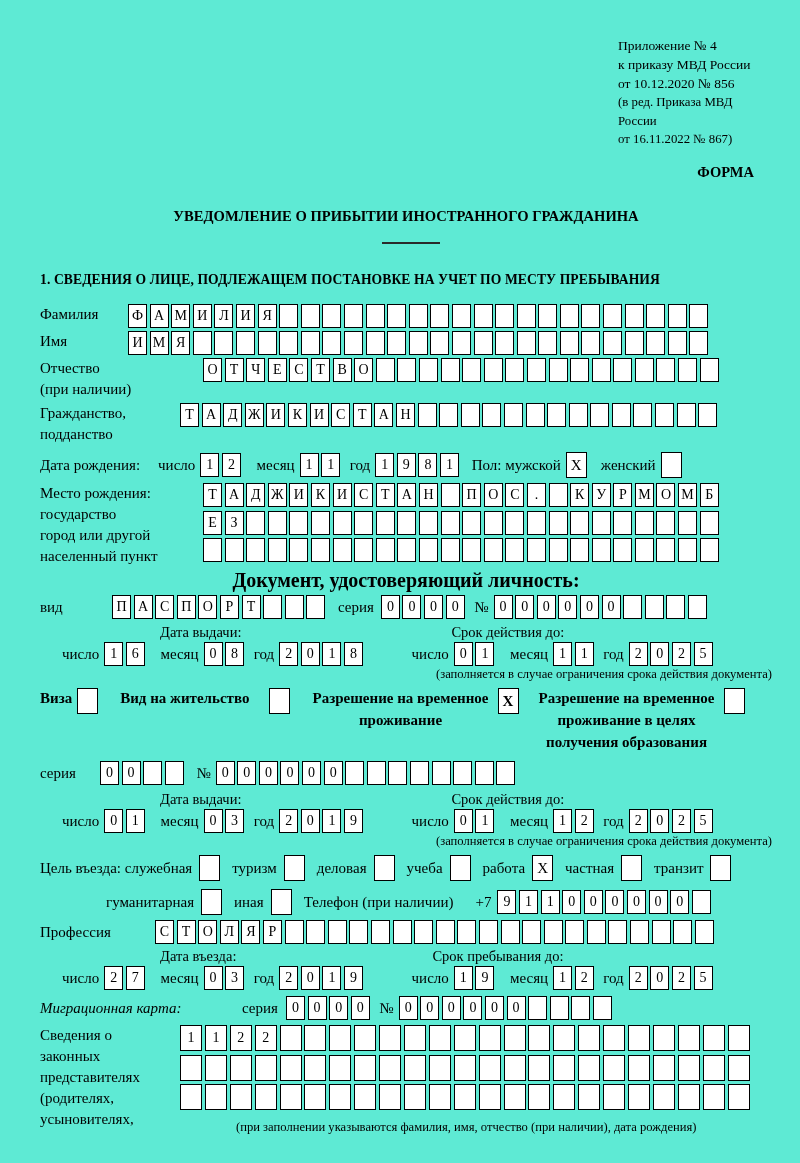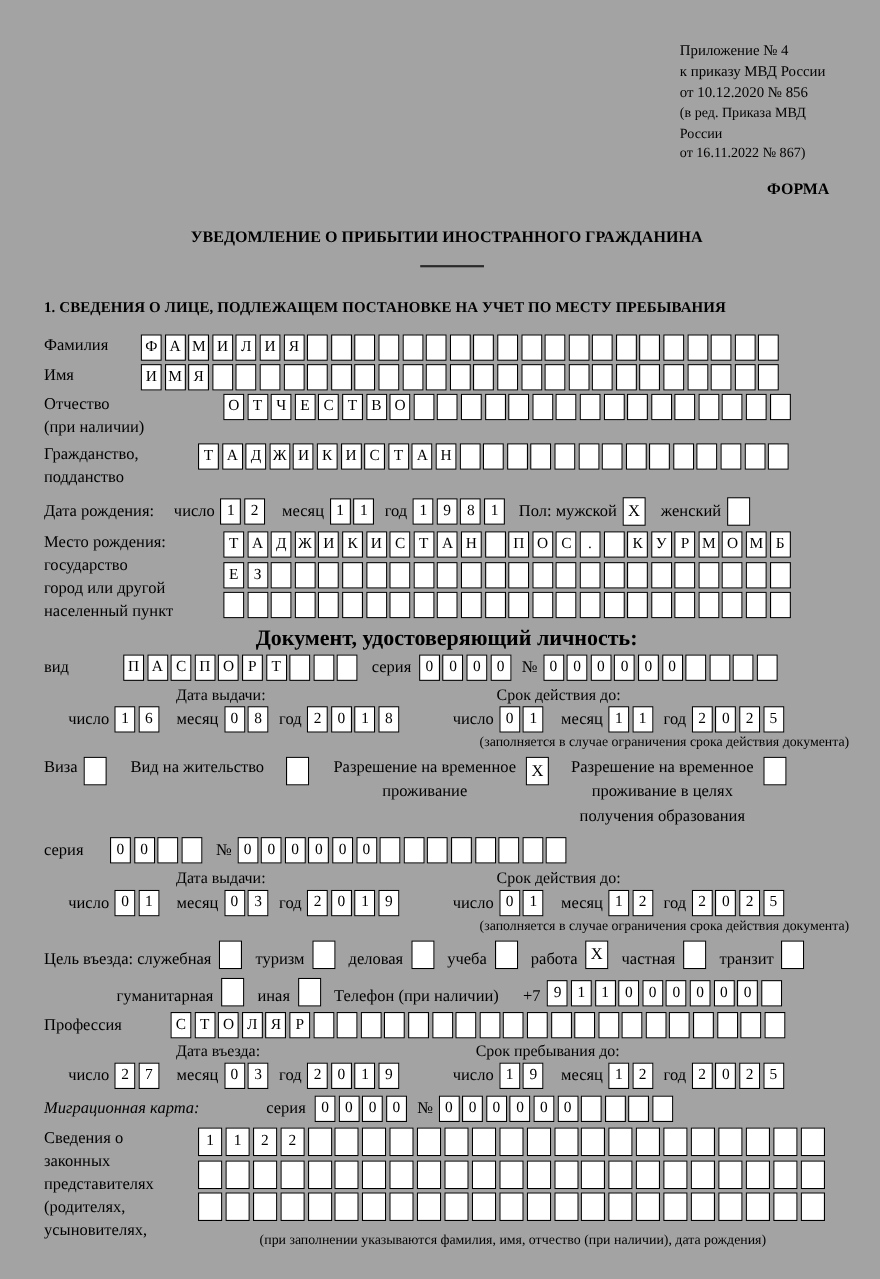--- a/index.html
+++ b/index.html
@@ -1,17 +1,17 @@
 <!DOCTYPE html>
 <html><head>
 <meta charset="utf-8">
 <style>
   html,body{margin:0;padding:0;background:#888;}
   .page{
-    width:800px;height:1163px;background:#a3a3a3;color:#000;
+    width:800px;height:1163px;background:#5eead4;color:#000;
     font-family:"Liberation Serif","DejaVu Serif",serif;
     font-size:15px;position:relative;overflow:hidden;
     box-sizing:border-box;padding:36px 28px 0 40px;
   }
   
   .cells{display:flex;flex:none;}
   .cell{
     flex:none;width:17px;height:22px;border:1.7px solid #000;margin-right:2.6px;
     display:inline-flex;align-items:center;justify-content:center;
     font-size:14px;line-height:1;background:#fff;
@@ -38,25 +38,25 @@
   .doc-heading{font-weight:bold;text-align:center;font-size:20px;margin:2px 0 3px 0;}
   .sublabels{margin-bottom:1px;font-size:14.5px;}
   .sub1{margin-left:120px;}
   .sub2{margin-left:210px;}
   .sub2b{margin-left:196px;}
   .dates{margin-left:22px;align-items:center;}
   .dlabel{margin-right:5px;}
   .ml14{margin-left:13px;} .ml8{margin-left:7px;} .ml46{margin-left:46px;} .ml10{margin-left:10px;}
   .note{font-size:12.6px;text-align:right;margin:0 0 6px 0;}
   .para{line-height:1.75;margin-top:4px;}
-  .permit-row{display:flex;align-items:flex-start;margin-top:6px;margin-bottom:8px;}
+  .permit-row{display:flex;align-items:flex-start;margin-top:6px;margin-bottom:8px;font-weight:bold;}
   .permit-label{line-height:1.45;}
   .permit-label.center{text-align:center;}
   .permit-row .checkbox{margin-left:9px;margin-right:14px;}
-  .purpose-row{display:flex;align-items:flex-end;margin-bottom:8px;flex-wrap:nowrap;}
+  .purpose-row{display:flex;align-items:center;margin-bottom:8px;flex-wrap:nowrap;}
   .purpose-row .checkbox{margin-left:7px;margin-right:12px;}
   .legal-note{font-size:12.6px;text-align:center;margin-top:6px;}
 </style>
 </head>
 <body>
 
 <div class="page">
 
   <div class="ref-block">
     <span class="ref-line">Приложение № 4</span>

